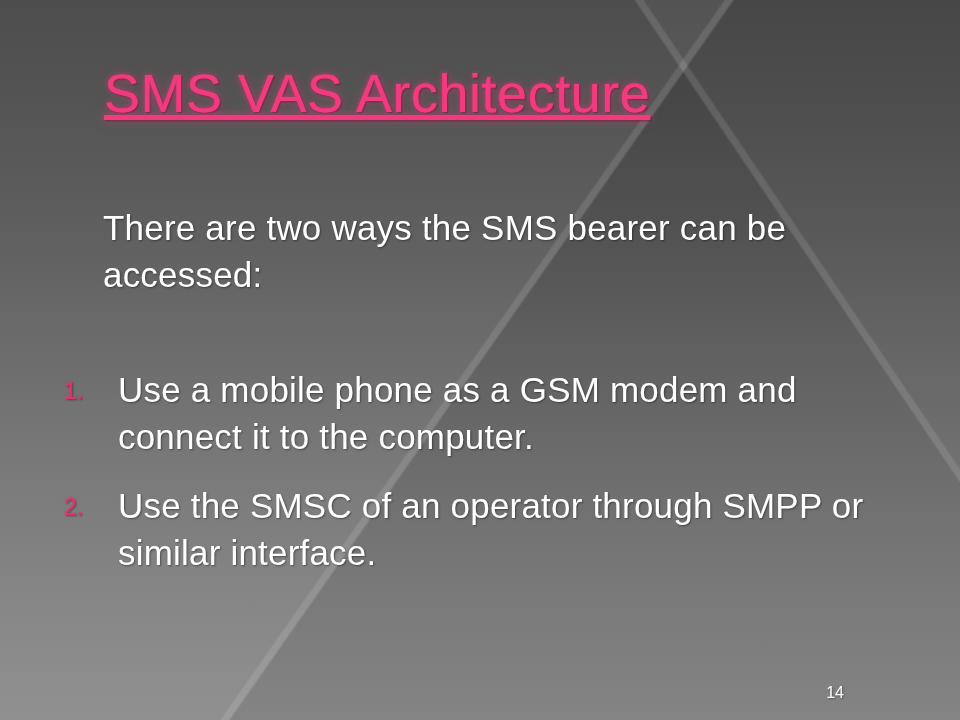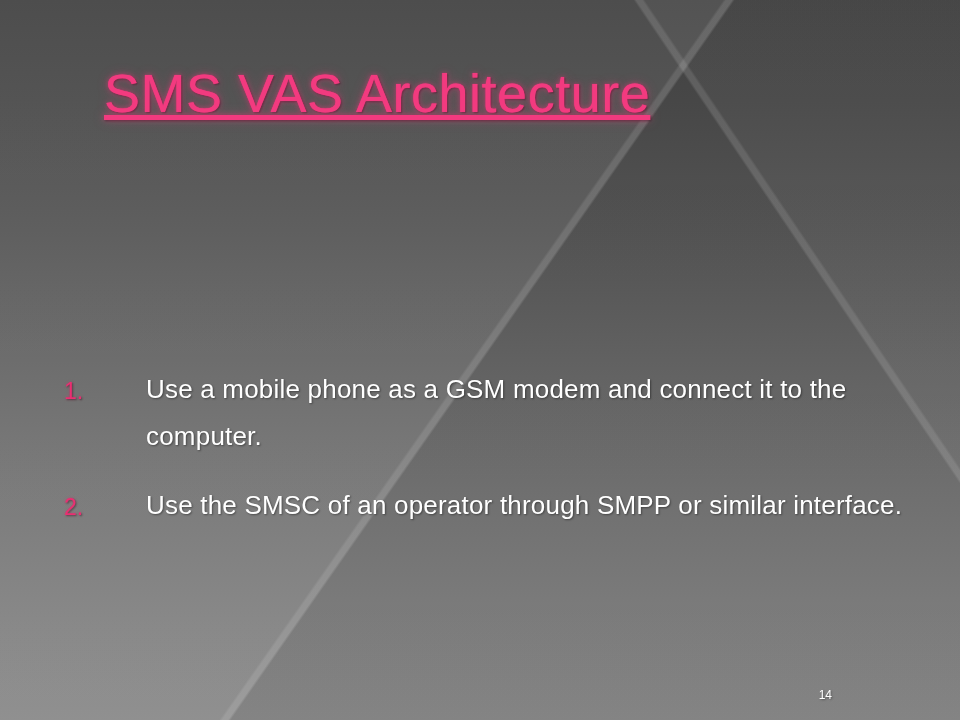--- a/index.html
+++ b/index.html
@@ -107,48 +107,48 @@
     line-height: 1;
     padding-top: 14px;
     color: #ea2f72;
     text-shadow:
       0 0 3px rgba(234, 47, 114, 0.45),
       1px 1px 2px rgba(0,0,0,0.45);
   }
 
   .item-text {
     flex: 1 1 auto;
-    font-size: 26px;
+    font-size: 35px;
     line-height: 47px;
     color: #ffffff;
     letter-spacing: 0.2px;
     text-shadow: 1px 1px 2px rgba(0,0,0,0.40);
-    margin-left: 28px;
   }
 
   
   .slide-number {
     position: absolute;
-    right: 128px;
+    right: 116px;
     bottom: 18px;
-    font-size: 12px;
+    font-size: 16px;
     color: #ffffff;
     text-shadow: 1px 1px 2px rgba(0,0,0,0.35);
   }
 </style>
 </head>
 <body>
 
 <div id="slide">
 
   <div class="diag-shade-a"></div>
   <div class="diag-shade-b"></div>
 
   <div class="title">SMS VAS Architecture</div>
 
+  <div class="intro">There are two ways the SMS bearer can be accessed:</div>
 
   <div class="list">
 
     <div class="list-item">
       <span class="marker">1.</span>
       <span class="item-text">Use a mobile phone as a GSM modem and connect it to the computer.</span>
     </div>
 
     <div class="list-item">
       <span class="marker">2.</span>

